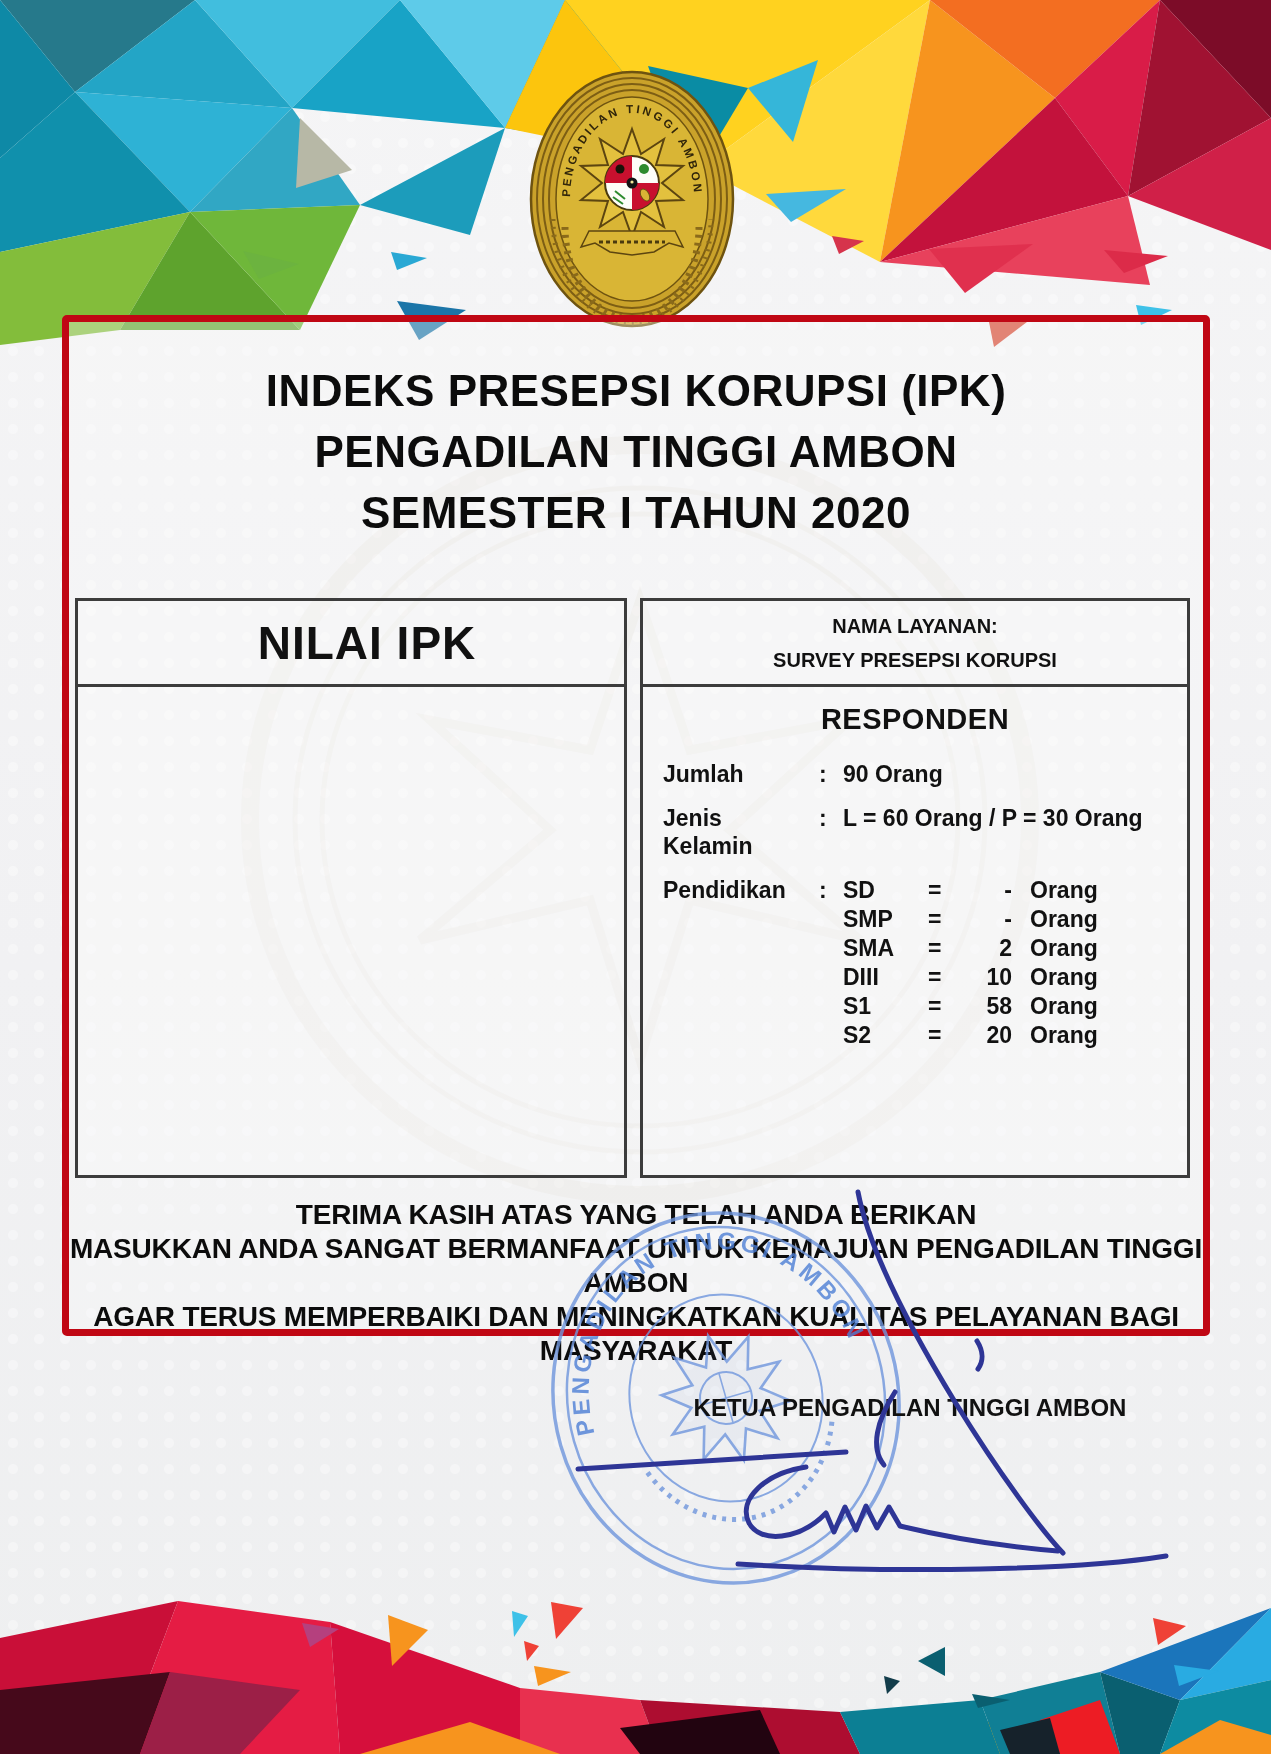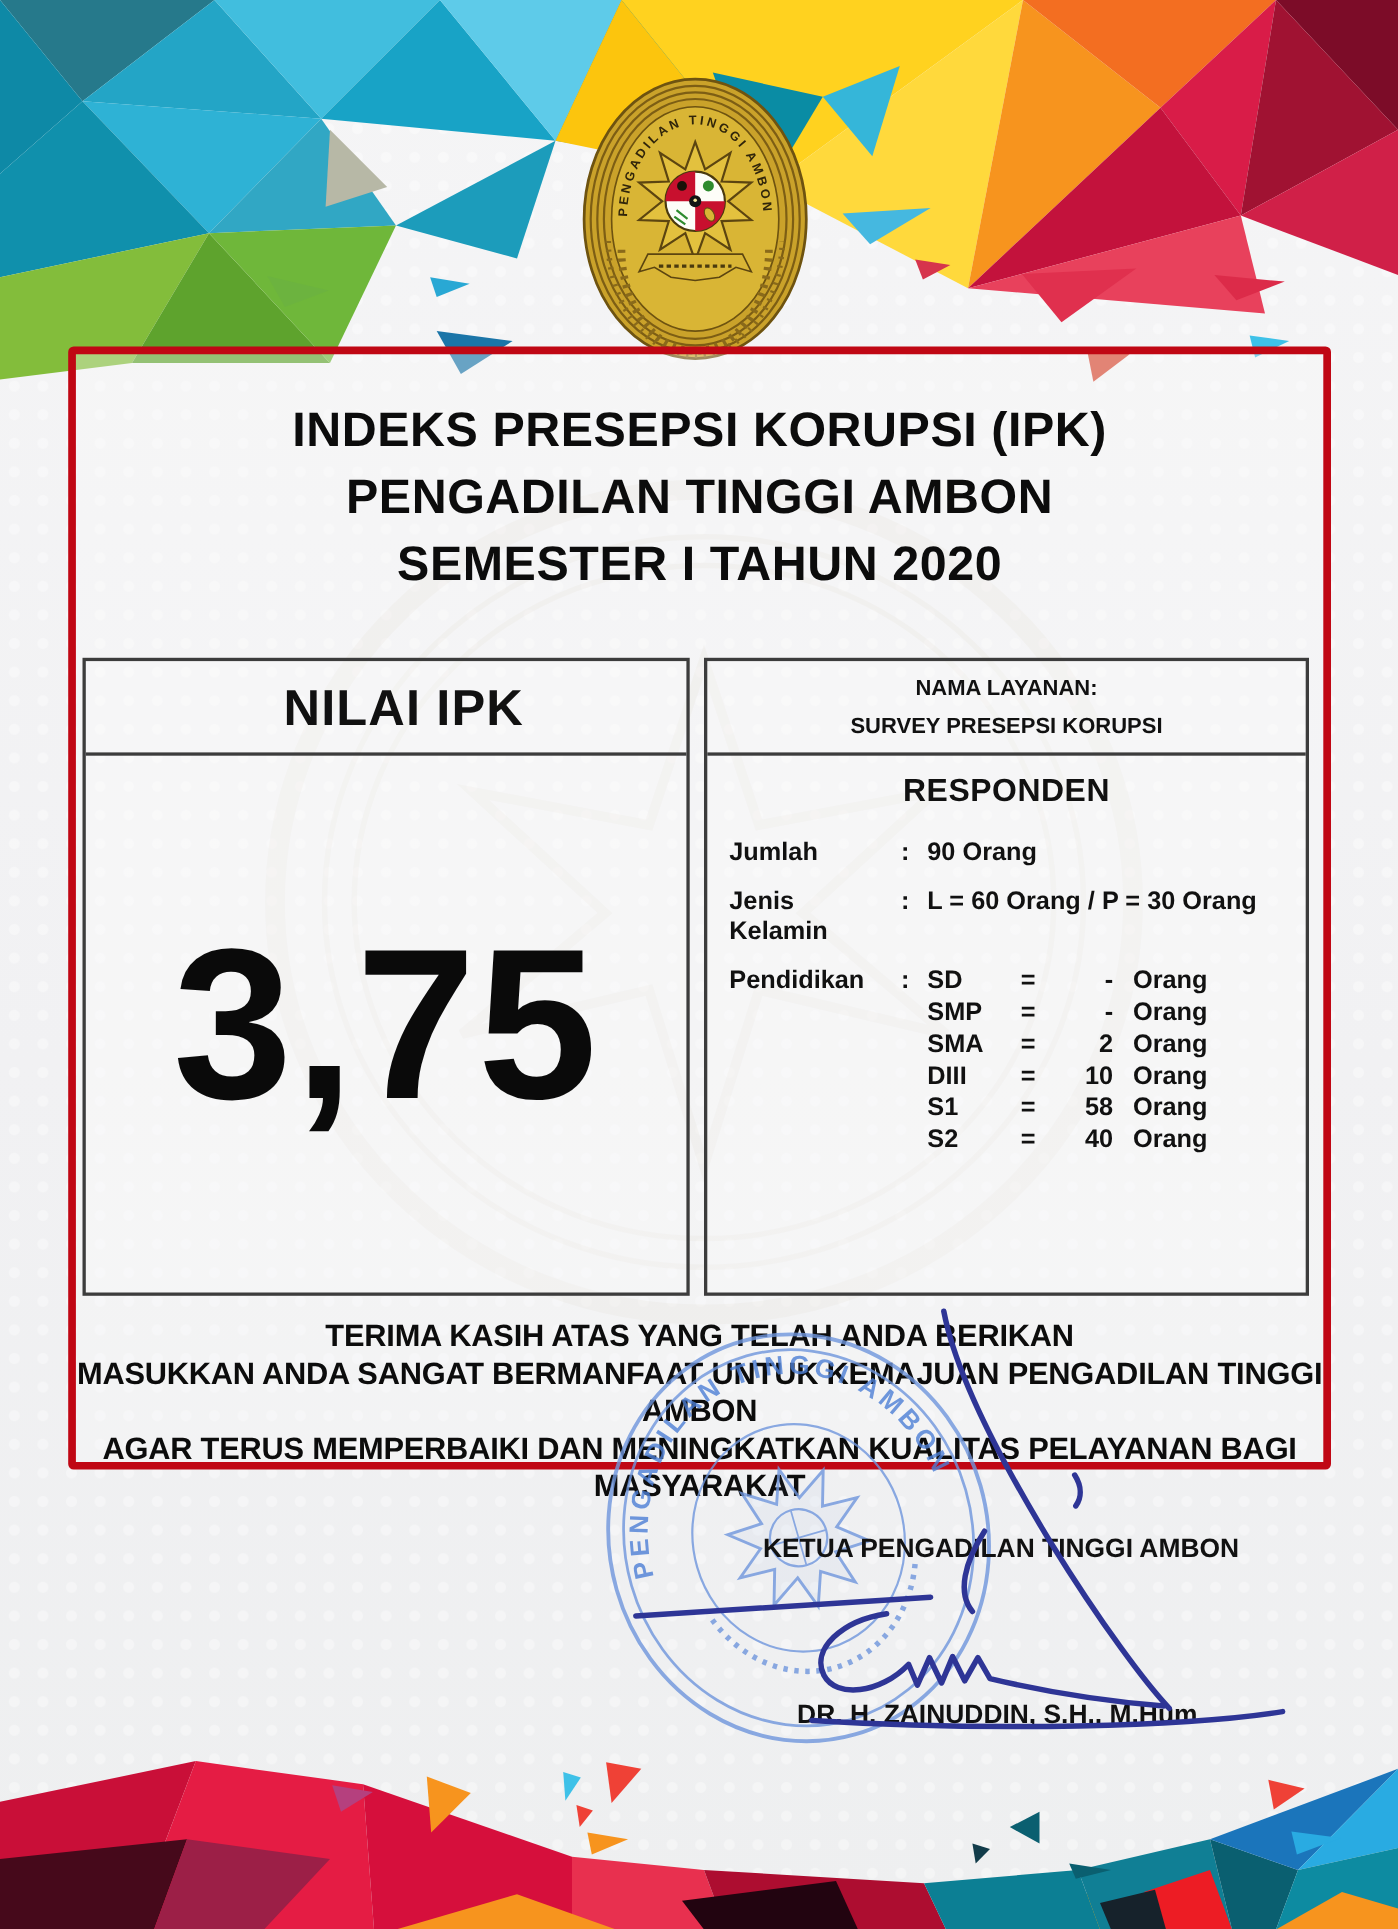--- a/index.html
+++ b/index.html
@@ -133,23 +133,20 @@
   <div class="main-box z3">
 
     <div class="title-block">
       <div class="title-line">INDEKS PRESEPSI KORUPSI (IPK)</div>
       <div class="title-line">PENGADILAN TINGGI AMBON</div>
       <div class="title-line">SEMESTER I TAHUN 2020</div>
     </div>
 
     <div class="panel panel-left">
       <div class="panel-header">NILAI IPK</div>
-      <div class="score-body">
-        <div class="score">3,75</div>
-      </div>
     </div>
 
     <div class="panel panel-right">
       <div class="panel-header">
         <div>NAMA LAYANAN:</div>
         <div>SURVEY PRESEPSI KORUPSI</div>
       </div>
       <div class="resp-body">
         <div class="resp-heading">RESPONDEN</div>
 
@@ -189,21 +186,21 @@
             <span class="lvl-count">10</span>
             <span class="lvl-unit">Orang</span>
 
             <span>S1</span>
             <span>=</span>
             <span class="lvl-count">58</span>
             <span class="lvl-unit">Orang</span>
 
             <span>S2</span>
             <span>=</span>
-            <span class="lvl-count">40</span>
+            <span class="lvl-count">20</span>
             <span class="lvl-unit">Orang</span>
           </div>
         </div>
 
       </div>
     </div>
 
     <div class="thanks">
       <div>TERIMA KASIH ATAS YANG TELAH ANDA BERIKAN</div>
       <div>MASUKKAN ANDA SANGAT BERMANFAAT UNTUK KEMAJUAN PENGADILAN TINGGI AMBON</div>
@@ -221,21 +218,20 @@
       </text>
       <ellipse cx="726" cy="1398" rx="96" ry="104" fill="none" stroke="#6f96dd" stroke-width="2"></ellipse>
       <path d="M627,124 636,149 659,134 651,160 678,161 657,178 678,195 651,196 659,222 636,207 627,232 618,207 595,222 603,196 576,195 597,178 576,161 603,160 595,134 618,149 Z" transform="translate(726 1398) scale(1.2) translate(-627 -178)" fill="rgba(111,150,221,0.08)" stroke="#6f96dd" stroke-width="2.2"></path>
       <circle cx="726" cy="1398" r="26" fill="none" stroke="#6f96dd" stroke-width="2"></circle>
       <path d="M726,1372 L726,1424 M700,1398 L752,1398" stroke="#6f96dd" stroke-width="1.6"></path>
       <path d="M 630 1448 A 104 118 0 0 0 822 1448" fill="none" stroke="#6f96dd" stroke-width="5" stroke-dasharray="4 6"></path>
     </g>
   </svg>
 
   <div class="sign-title">KETUA PENGADILAN TINGGI AMBON</div>
-  <div class="sign-name">DR. H. ZAINUDDIN, S.H., M.Hum.</div>
 
   <svg class="signature" width="1271" height="1754" viewBox="0 0 1271 1754">
     <g fill="none" stroke="#2e3596" stroke-width="5" stroke-linecap="round" stroke-linejoin="round">
       <path d="M 858 1192 C 868 1245 905 1320 955 1402 C 1002 1478 1043 1532 1063 1553"></path>
       <path d="M 895 1392 C 877 1420 870 1448 884 1465"></path>
       <path d="M 977 1341 C 984 1352 983 1362 978 1369"></path>
       <path d="M 806 1467 C 766 1473 737 1499 749 1523 C 760 1544 800 1540 826 1513 L 834 1532 L 845 1507 L 856 1530 L 866 1506 L 877 1528 L 889 1507 L 900 1526 C 950 1538 1010 1547 1058 1551"></path>
       <path d="M 578 1469 L 846 1452"></path>
       <path d="M 738 1564 C 900 1574 1080 1570 1166 1556"></path>
     </g>

